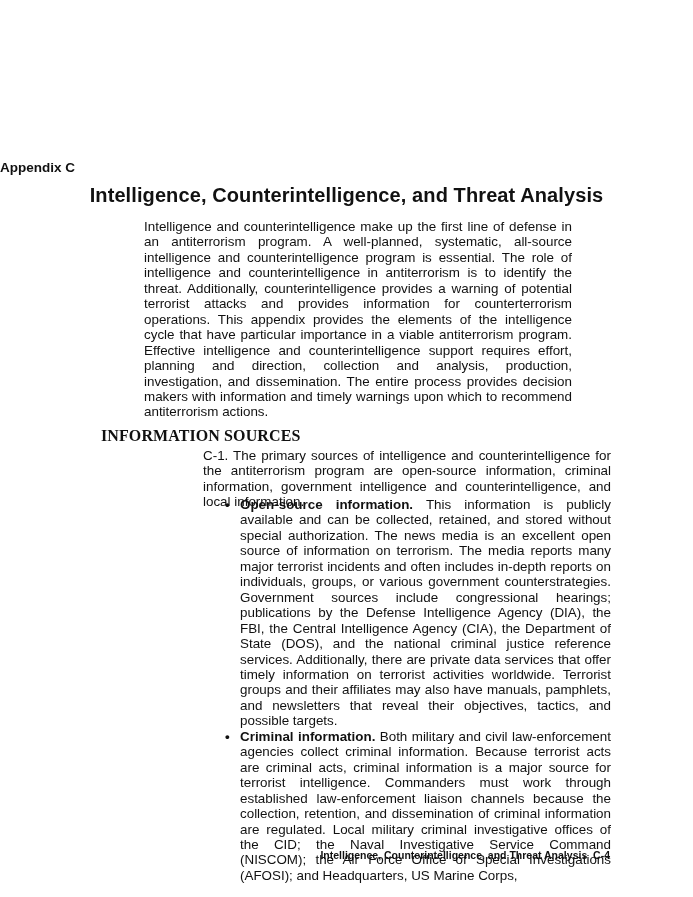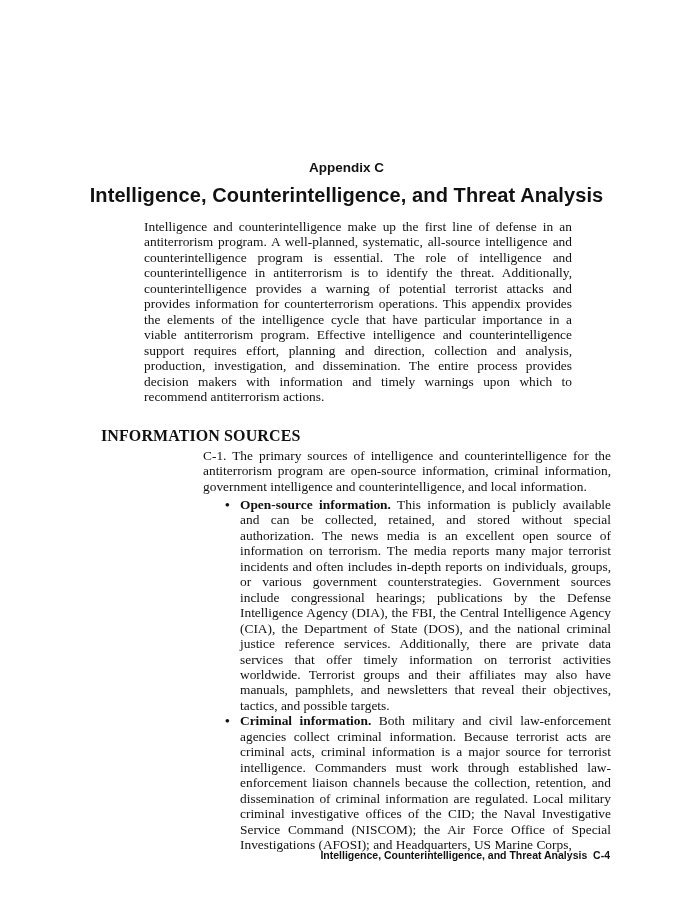--- a/index.html
+++ b/index.html
@@ -1,26 +1,26 @@
 <!DOCTYPE html>
 <html><head>
 <meta charset="utf-8">
 <style>
   html, body { margin: 0; padding: 0; background: #ffffff; }
   body { width: 693px; height: 897px; position: relative; overflow: hidden; color: #111; }
   .page { position: absolute; left: 0; top: 0; width: 693px; height: 897px; }
   .appendix-label {
-    position: absolute; top: 160px; left: 0; width: 693px; text-align: center;
+    position: absolute; top: 160px; left: 0; width: 693px; 
     font-family: "Liberation Sans", sans-serif; font-weight: bold; font-size: 13.5px;
   }
   .title {
     position: absolute; top: 184px; left: 0; width: 693px; text-align: center;
     font-family: "Liberation Sans", sans-serif; font-weight: bold; font-size: 20px; letter-spacing: 0.1px;
   }
-  .serif { font-family: Liberation Serif, serif; font-size: 13.4px; line-height: 15.45px; }
+  .serif { font-family: Liberation Sans, sans-serif; font-size: 13.4px; line-height: 15.45px; }
   .intro {
     position: absolute; top: 219px; left: 144px; width: 428px;
     text-align: justify;
   }
   .section-heading {
     position: absolute; top: 427px; left: 101px;
     font-family: "Liberation Serif", serif; font-weight: bold; font-size: 16px; letter-spacing: 0.1px;
   }
   .para-c1 {
     position: absolute; top: 448px; left: 203px; width: 408px;

